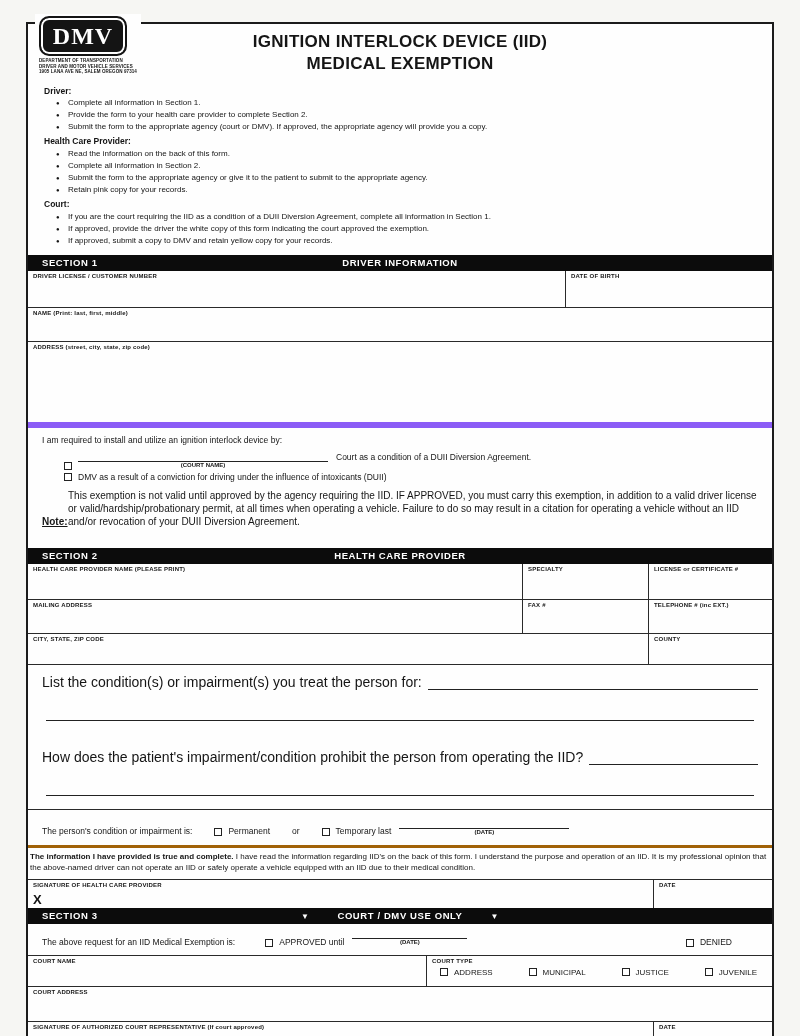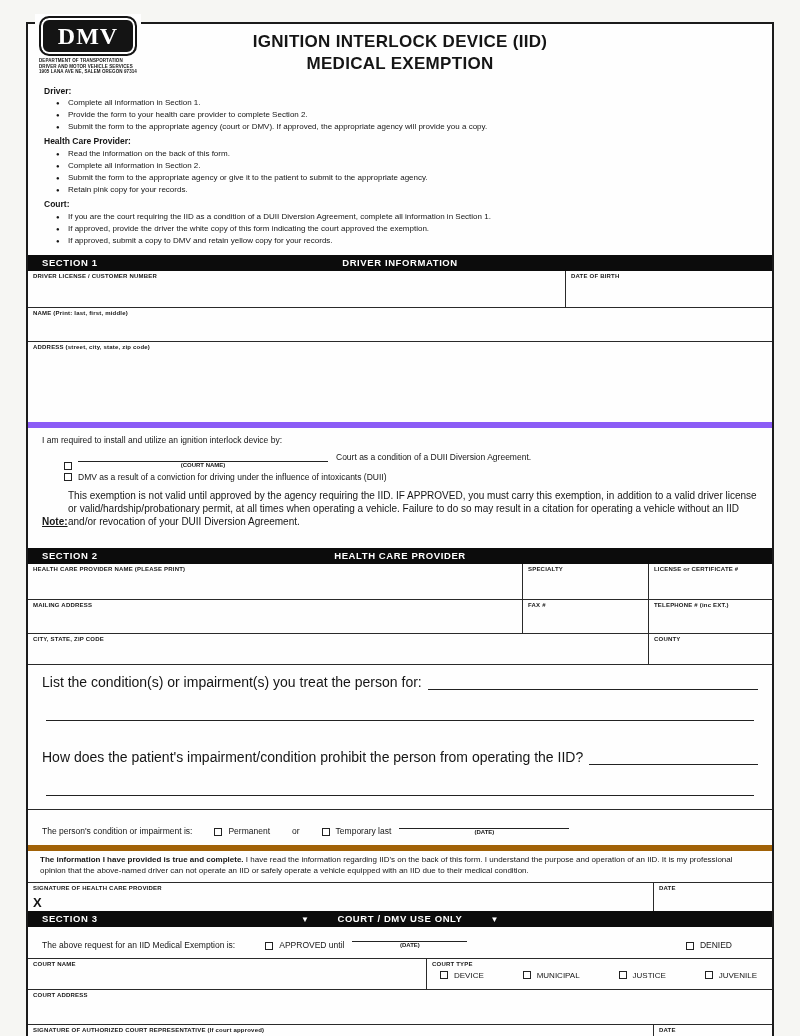--- a/index.html
+++ b/index.html
@@ -3,21 +3,21 @@
 <meta charset="utf-8">
 <style>
   * { margin:0; padding:0; box-sizing:border-box; }
   html,body { width:800px; background:#f6f6f3; font-family:"Liberation Sans", sans-serif; color:#151515; }
   body { height:1036px; overflow:hidden; }
   .sheet { position:relative; width:748px; margin:0 auto; padding-top:22px; }
   .frame { border:2px solid #1b1b1b; background:#fefefe; position:relative; }
 
   
   .logo-wrap { position:absolute; top:-10px; left:7px; background:#fefefe; padding:2px 4px 1px; }
-  .logo-box { width:98px; height:40px; background:#141414; border:2px solid #141414; border-radius:10px;
+  .logo-box { width:88px; height:40px; background:#141414; border:2px solid #141414; border-radius:10px;
               box-shadow: inset 0 0 0 2px #fefefe; display:flex; align-items:center; justify-content:center; }
   .logo-text { color:#fff; font-family:"Liberation Serif", serif; font-weight:bold; font-size:24px; letter-spacing:1px; }
   .logo-sub { font-size:4.5px; line-height:1.25; font-weight:bold; margin-top:2px; letter-spacing:.1px; }
 
   .title-area { text-align:center; padding:7px 0 2px; font-weight:bold; font-size:17px; line-height:1.28; letter-spacing:.3px; }
 
   
   .instructions { padding:6px 14px 8px 16px; font-size:8px; line-height:1.5; }
   .ih { font-weight:bold; font-size:8.5px; margin-top:2px; }
   .bullet { position:relative; padding-left:24px; }
@@ -52,21 +52,21 @@
   .note-wrap { display:flex; margin-top:7px; font-size:10px; line-height:1.3;align-items:flex-end; }
   .note-label { font-weight:bold; width:26px; flex:none; text-decoration:underline; }
 
   .cond-block { padding:9px 14px 0; font-size:14px; }
   .cond-line { display:flex; align-items:flex-end; }
   .cond-line .blank { flex:1; margin-left:6px; }
   .full-blank { border-bottom:1px solid #222; height:11px; margin:20px 4px 0; }
   .person-row { display:flex; align-items:flex-end; border-top:1px solid #2a2a2a; margin-top:13px; padding:8px 0 9px 14px; font-size:8.5px; }
   .person-row .gap { width:22px; }
 
-  .cert { border-top:6px solid #a16207; padding:4px 12px 5px; font-size:8px; line-height:1.35; }
+  .cert { border-top:3px solid #a16207; padding:4px 2px 5px; font-size:8px; line-height:1.35; }
   .cert b { font-weight:bold; }
 
   .sig-cell { display:flex; flex-direction:column; justify-content:space-between; }
   .sig-x { font-size:13px; font-weight:bold; line-height:1; }
 
   .approved-row { display:flex; align-items:flex-end; padding:9px 14px 8px; font-size:8.5px; height:31px; }
   .ct-opts { display:flex; justify-content:space-between; padding:4px 10px 0 8px; font-size:8px; }
   .ct-opt { display:flex; align-items:center; }
   .filler { height:14px; }
 
@@ -255,21 +255,21 @@
 
     <div class="row">
       <div class="cell w398 h30">
         <div class="flabel">COURT NAME</div>
       </div>
       <div class="cell grow h30">
         <div class="flabel">COURT TYPE</div>
         <div class="ct-opts">
           <span class="ct-opt">
               <span class="cb"></span>
-              <span>DEVICE</span>
+              <span>ADDRESS</span>
             </span>
           <span class="ct-opt">
               <span class="cb"></span>
               <span>MUNICIPAL</span>
             </span>
           <span class="ct-opt">
               <span class="cb"></span>
               <span>JUSTICE</span>
             </span>
           <span class="ct-opt">

